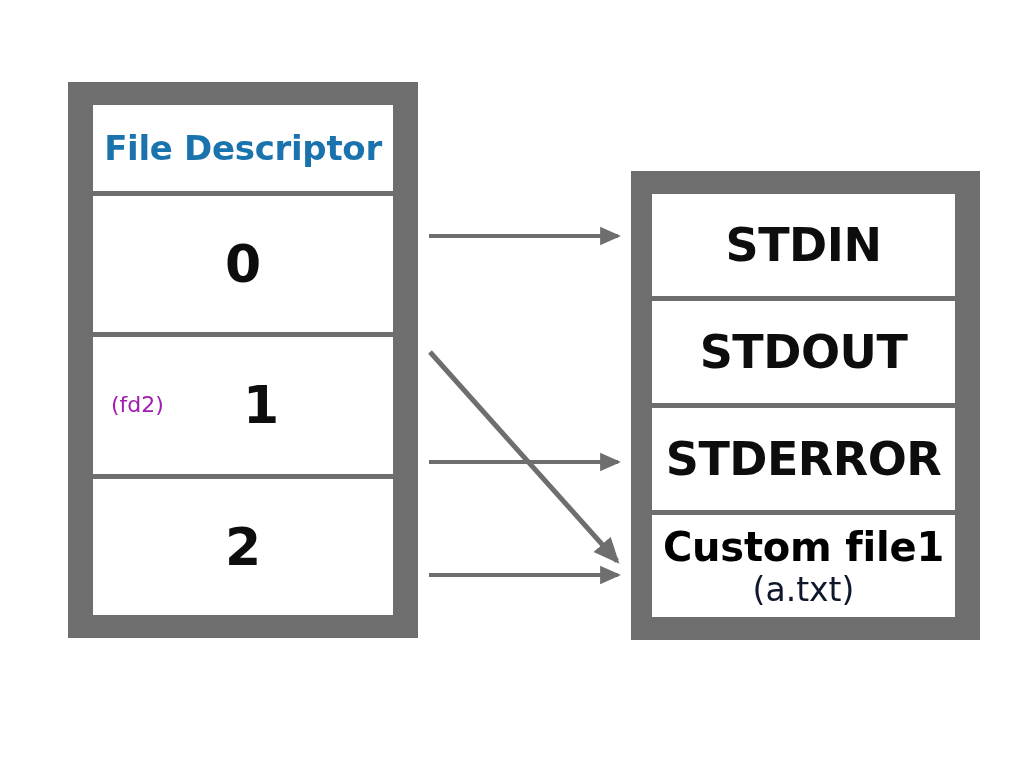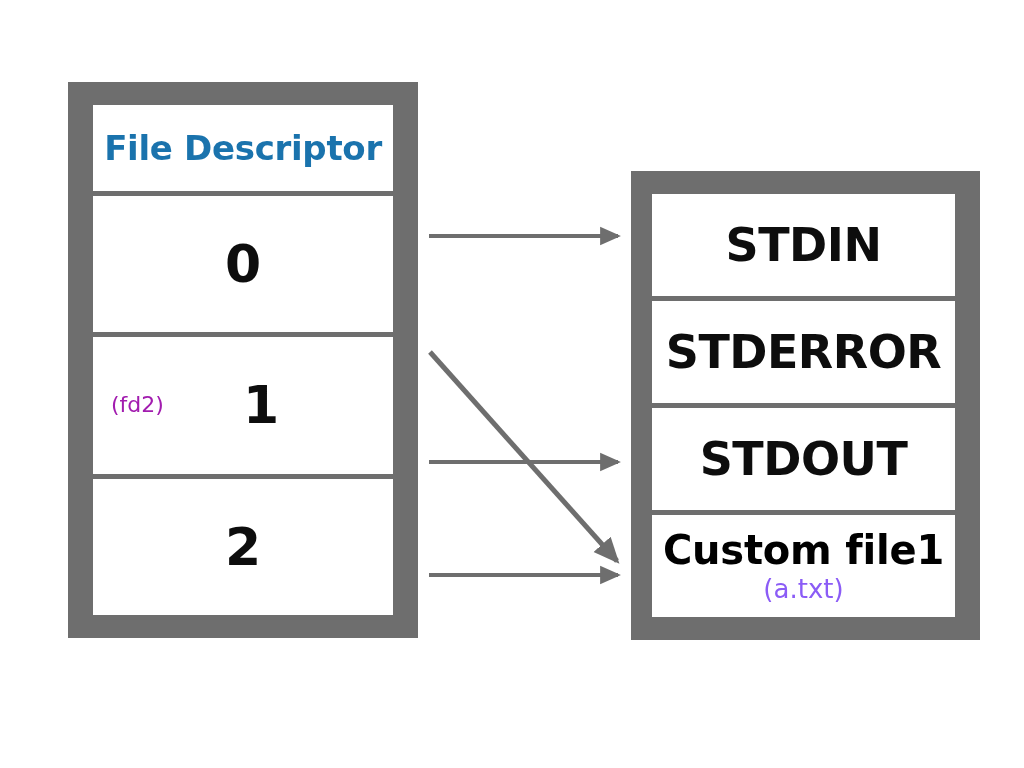--- a/index.html
+++ b/index.html
@@ -107,22 +107,22 @@
     line-height: 1;
     letter-spacing: -0.5px;
     white-space: nowrap;
   }
   .stream-label.custom {
     color: #000000;
     font-size: 40px;
     letter-spacing: -0.2px;
   }
   .stream-sub {
-    color: #8b5cf6;
-    font-size: 26px;
+    color: #0f172a;
+    font-size: 33px;
     line-height: 1;
     margin-top: 6px;
     white-space: nowrap;
   }
 
   
   #arrows {
     position: absolute;
     left: 0; top: 0;
     width: 1024px;
@@ -162,25 +162,25 @@
   </div>
 
   <div id="stream-table" class="table-frame">
     <div class="inner">
 
       <div class="row stream-row">
         <span class="stream-label">STDIN</span>
       </div>
 
       <div class="row stream-row">
+        <span class="stream-label">STDOUT</span>
+      </div>
+
+      <div class="row stream-row">
         <span class="stream-label">STDERROR</span>
-      </div>
-
-      <div class="row stream-row">
-        <span class="stream-label">STDOUT</span>
       </div>
 
       <div class="row stream-row">
         <span class="stream-label custom">Custom file1</span>
         <span class="stream-sub">(a.txt)</span>
       </div>
 
     </div>
   </div>
 

